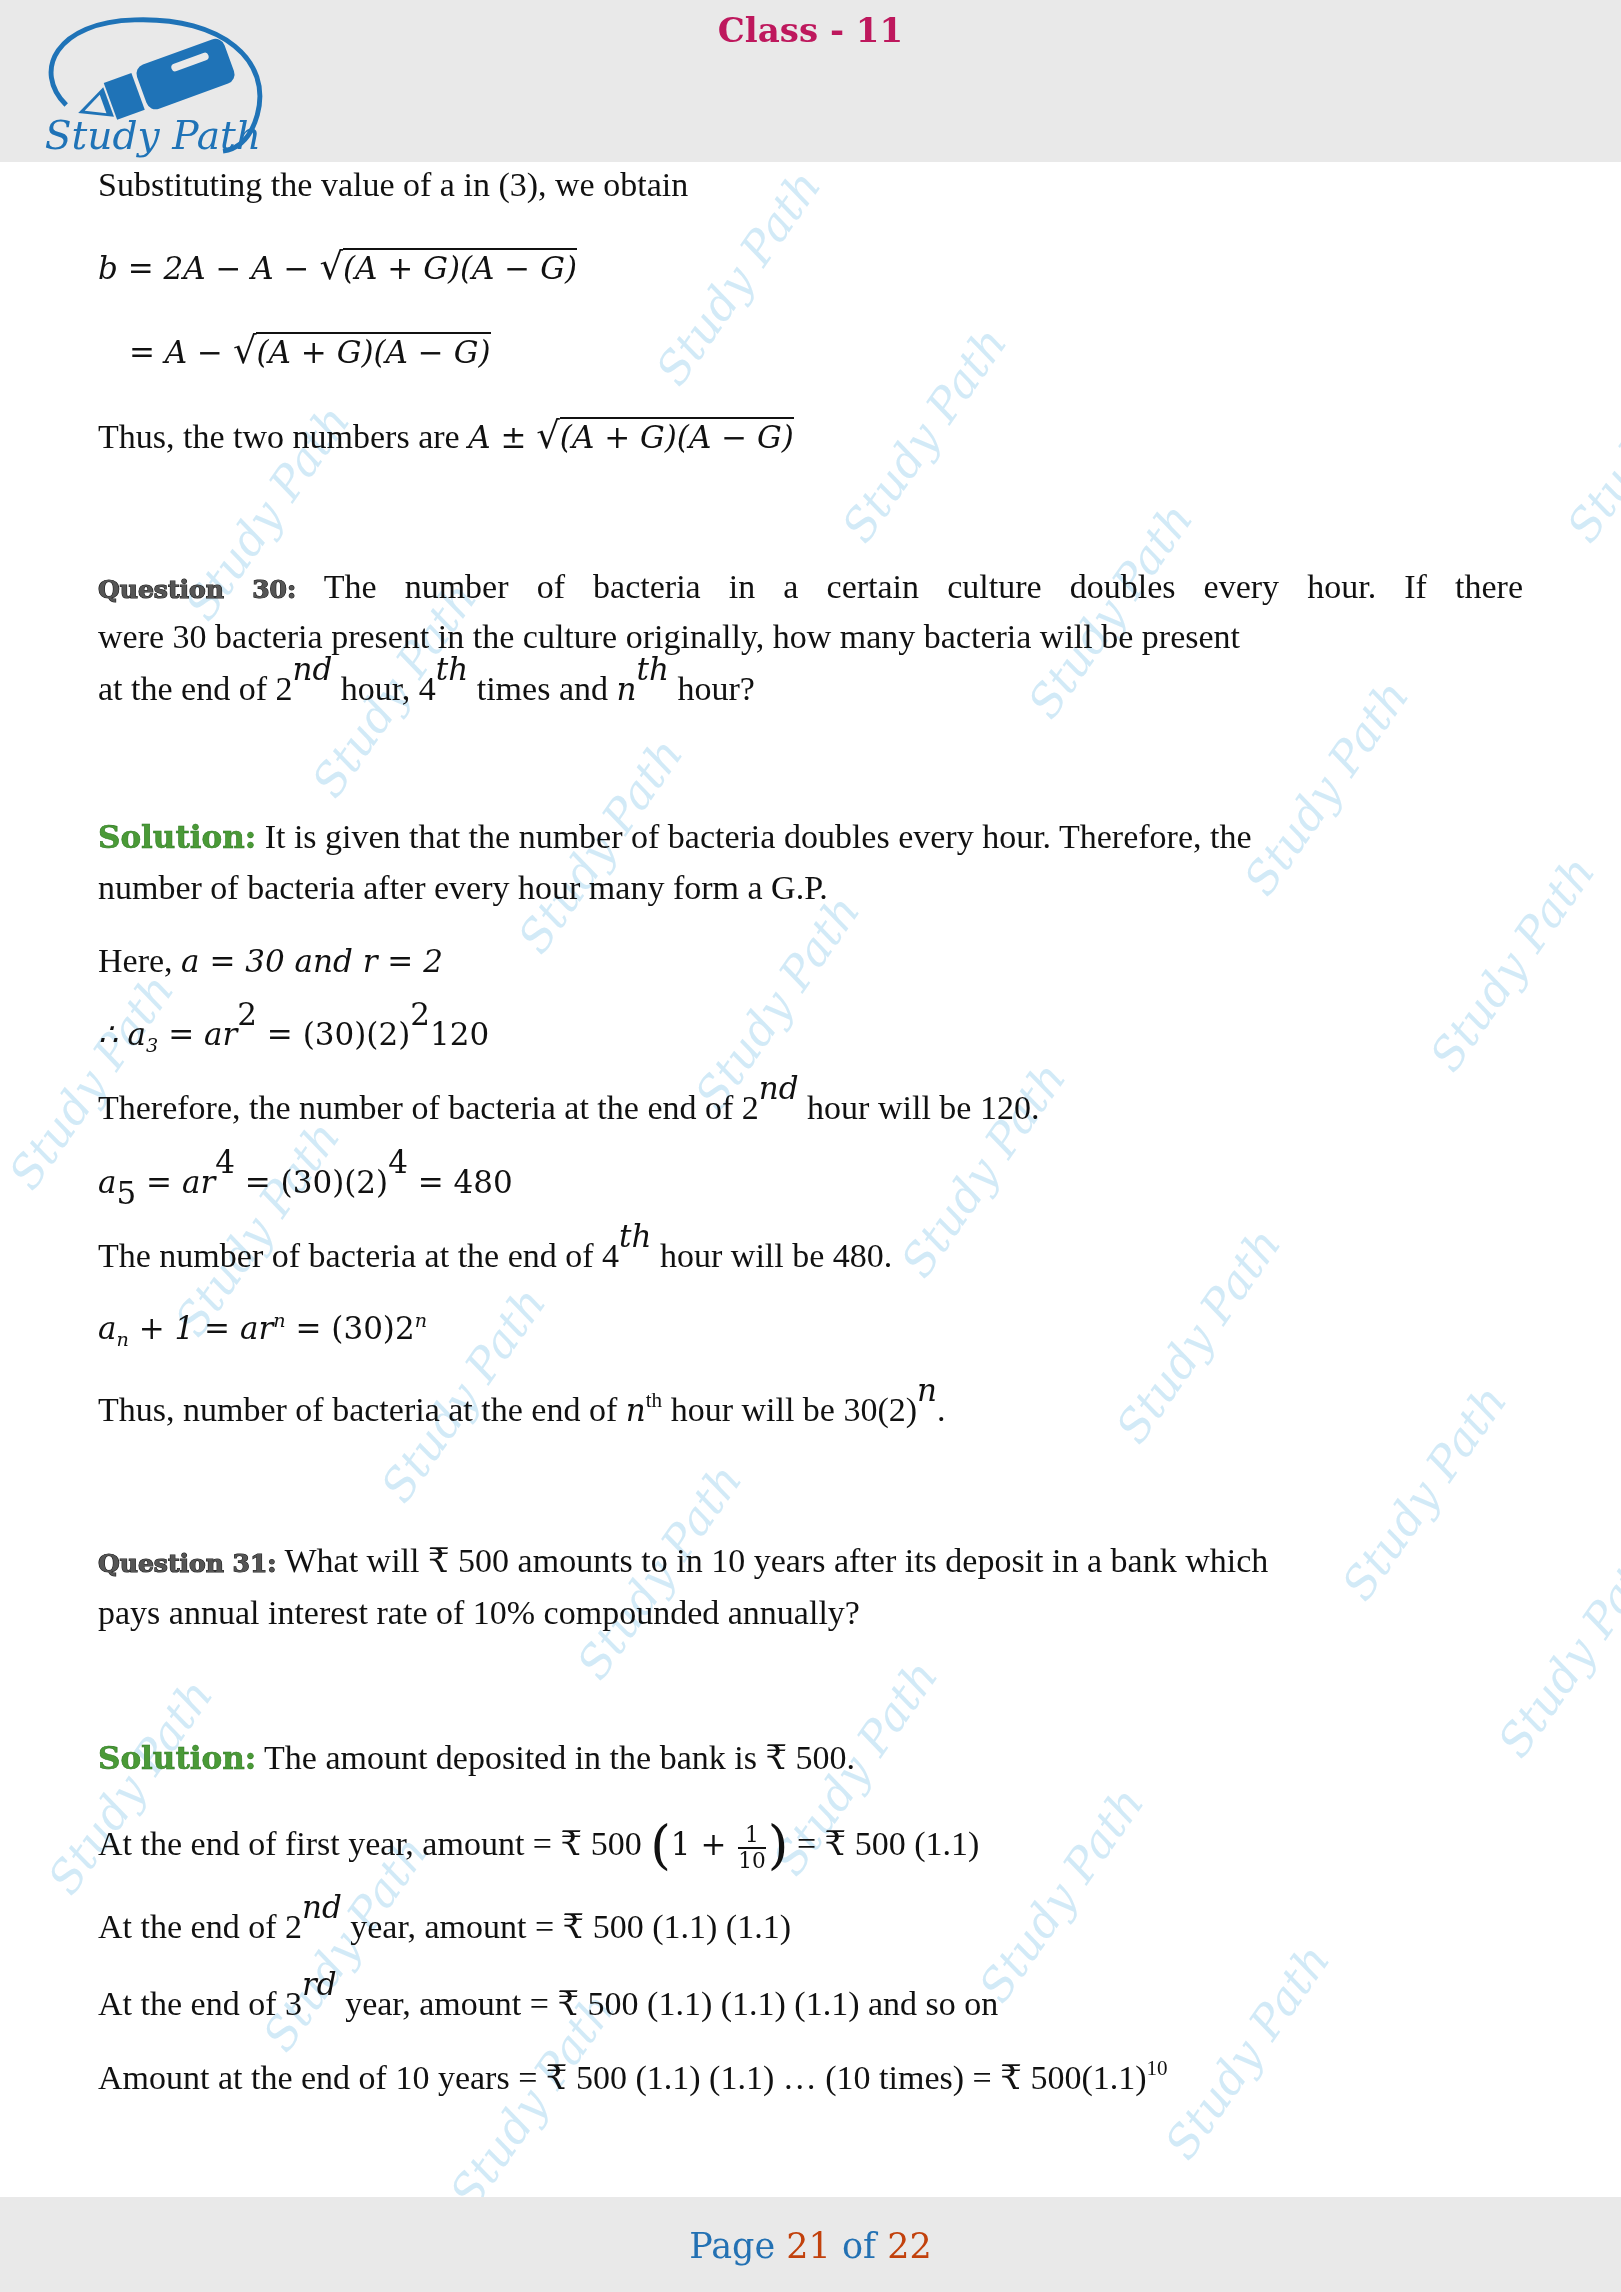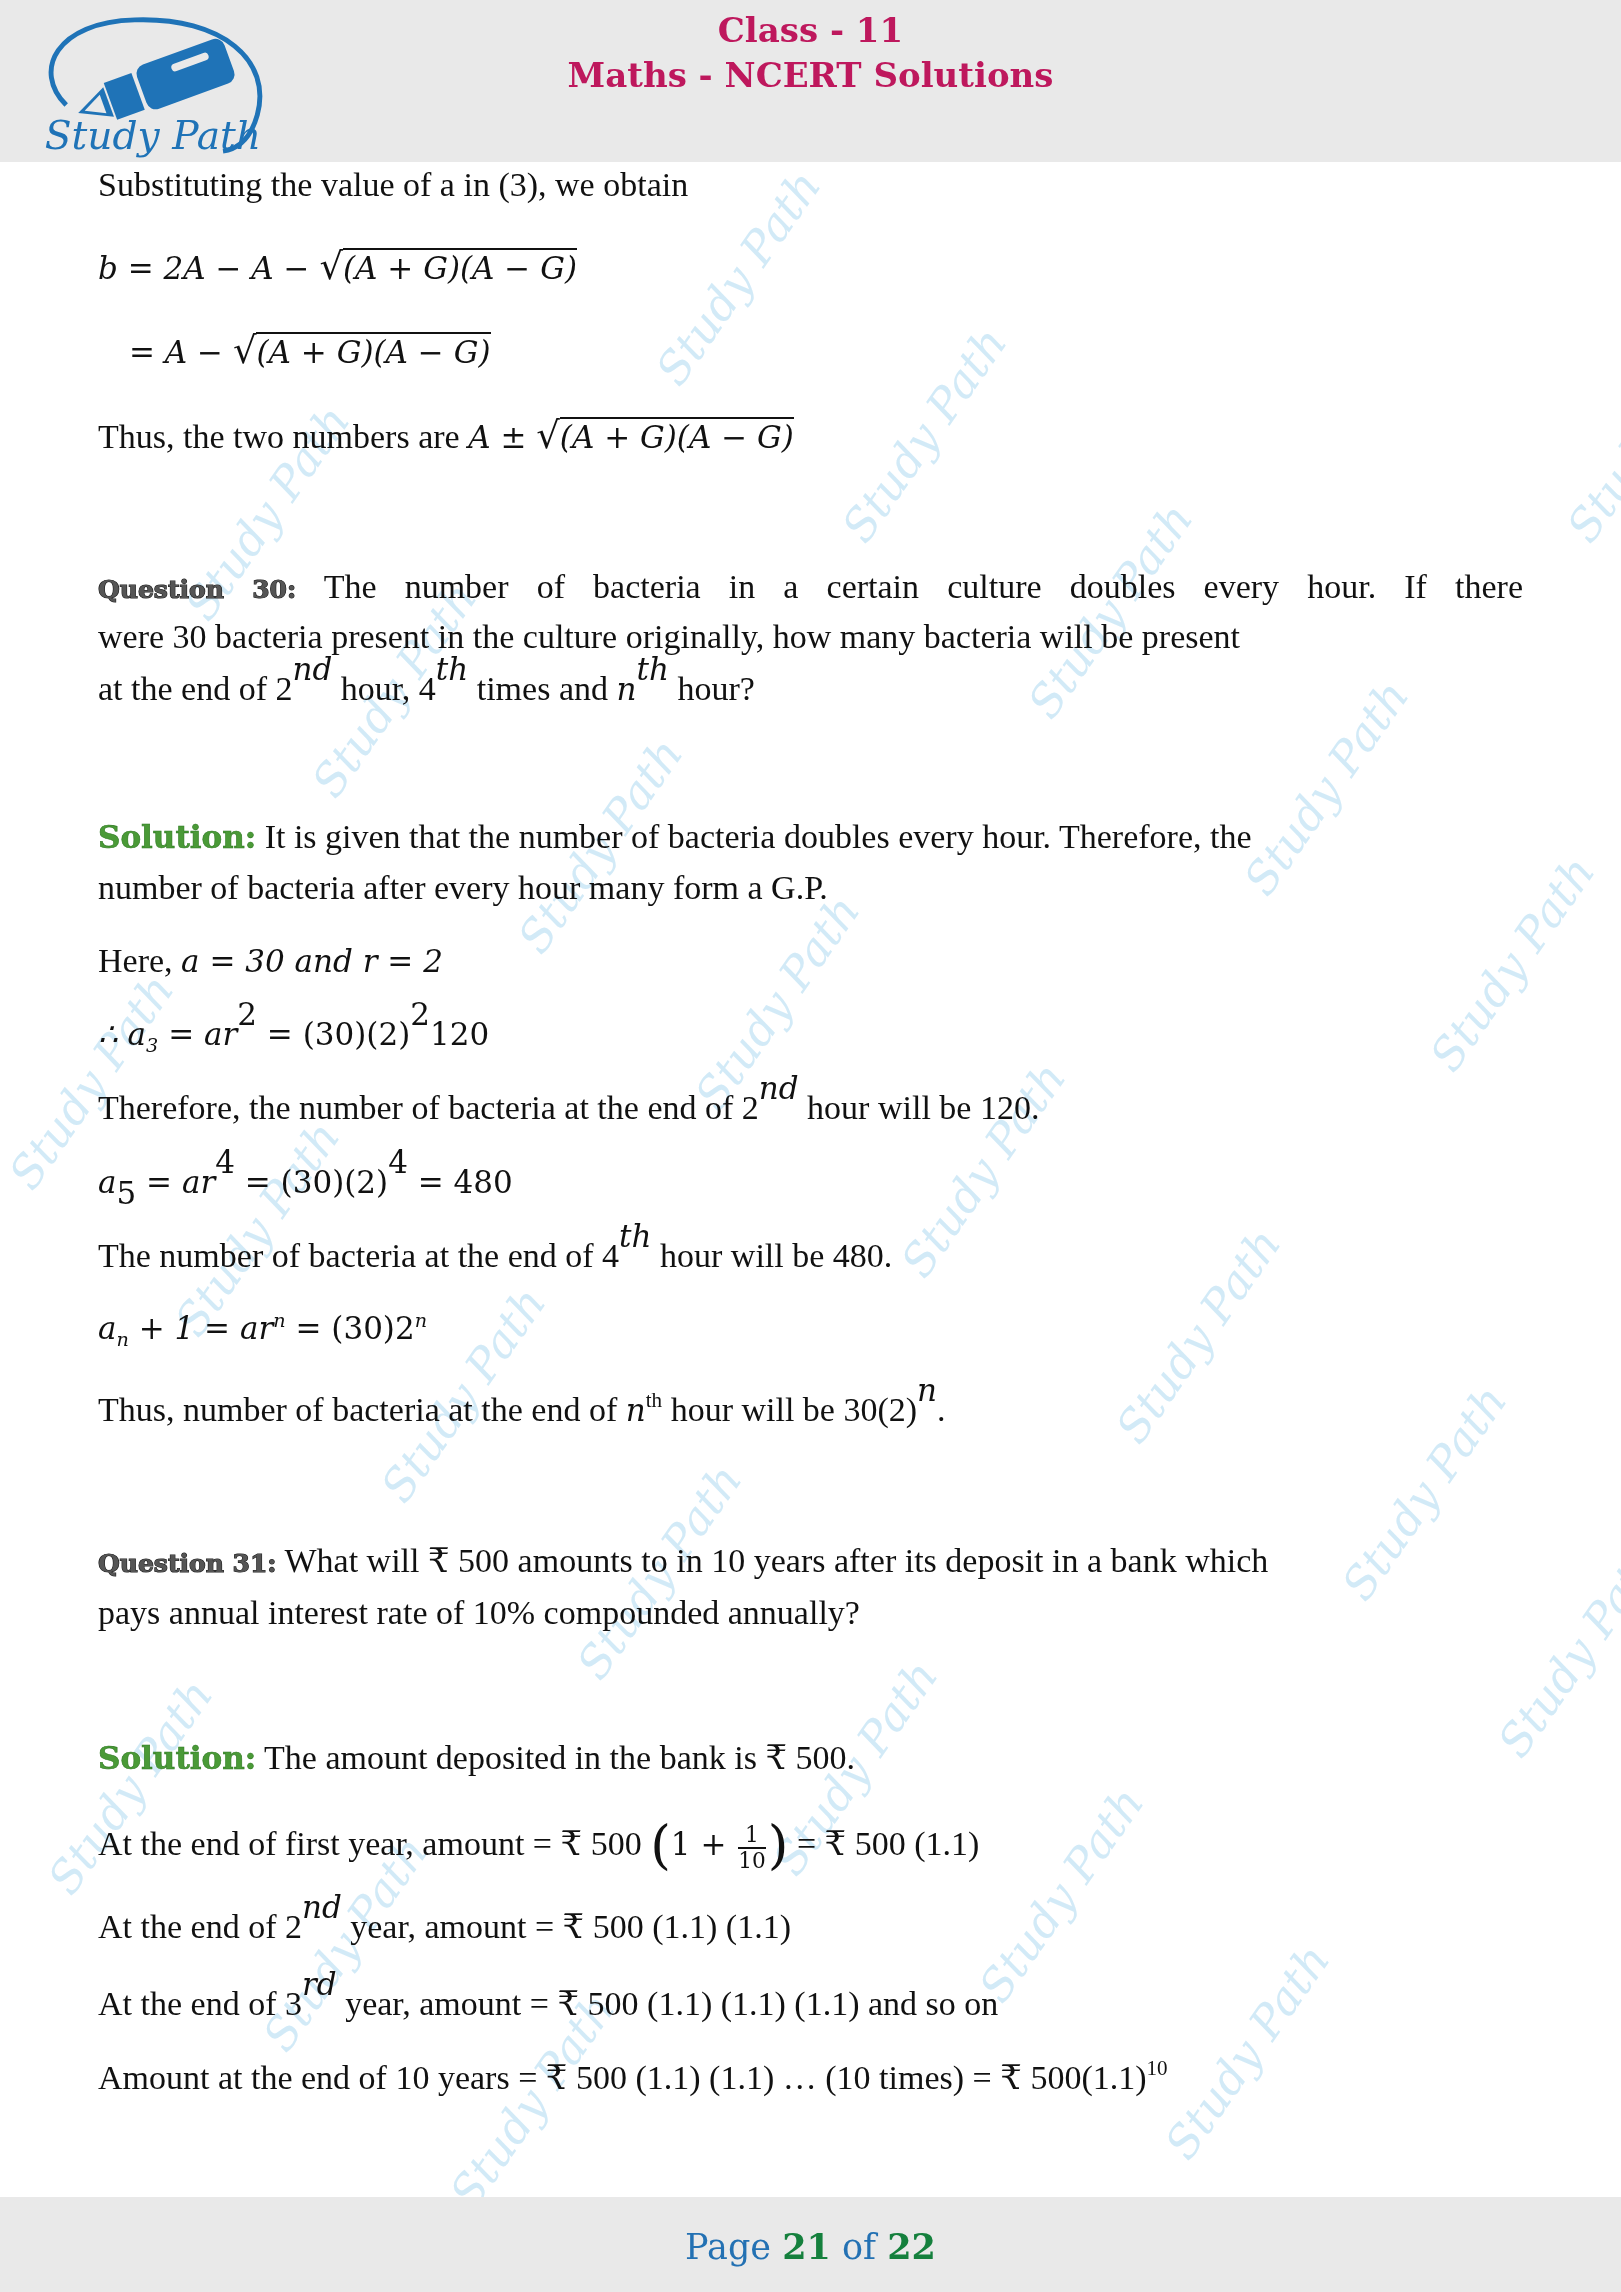--- a/index.html
+++ b/index.html
@@ -20,21 +20,21 @@
   }
   .header-lines div { height:45px; }
   .footer {
     position:absolute; left:0; top:2197px; width:1621px; height:96px;
     background:#e9e9e9; text-align:center;
   }
   .footer .pg {
     display:inline-block; margin-top:29px; font-size:35px; color:#2371b3;
     font-family:"DejaVu Serif", serif;
   }
-  .footer .num { font-weight:bold; color:#15803d; }
+  .footer .num { font-weight:normal; color:#c2410c; }
 
   .watermarks { position:absolute; left:0; top:0; width:1621px; height:2293px; pointer-events:none; overflow:hidden; }
   .wm {
     position:absolute; color:#cbe7f6; font-family:"DejaVu Serif", serif; font-style:italic;
     font-size:45px; transform:rotate(-55deg); transform-origin:left center; white-space:nowrap;
     opacity:0.85;
   }
 
   .content { position:absolute; left:98px; top:0; width:1431px; }
   .line {
@@ -76,21 +76,20 @@
         <polygon points="52,78 72,68 72,88" fill="#e9e9e9"></polygon>
         <rect x="80" y="58" width="30" height="40" fill="#1f73b7"></rect>
         <rect x="114" y="54" width="95" height="48" rx="10" fill="#1f73b7"></rect>
         <rect x="150" y="64" width="40" height="8" rx="4" fill="#e9e9e9"></rect>
       </g>
       <text x="18" y="140" font-family="DejaVu Serif, serif" font-style="italic" font-size="40" fill="#1f73b7">Study Path</text>
     </svg>
   </div>
   <div class="header-lines">
     <div>Class - 11</div>
-    <div>Maths - NCERT Solutions</div>
   </div>
 </div>
 
 <div class="watermarks">
   <span class="wm" style="left:667px;top:353px">Study Path</span>
   <span class="wm" style="left:853px;top:510px">Study Path</span>
   <span class="wm" style="left:196px;top:588px">Study Path</span>
   <span class="wm" style="left:1578px;top:510px">Study Path</span>
   <span class="wm" style="left:1039px;top:686px">Study Path</span>
   <span class="wm" style="left:323px;top:765px">Study Path</span>

